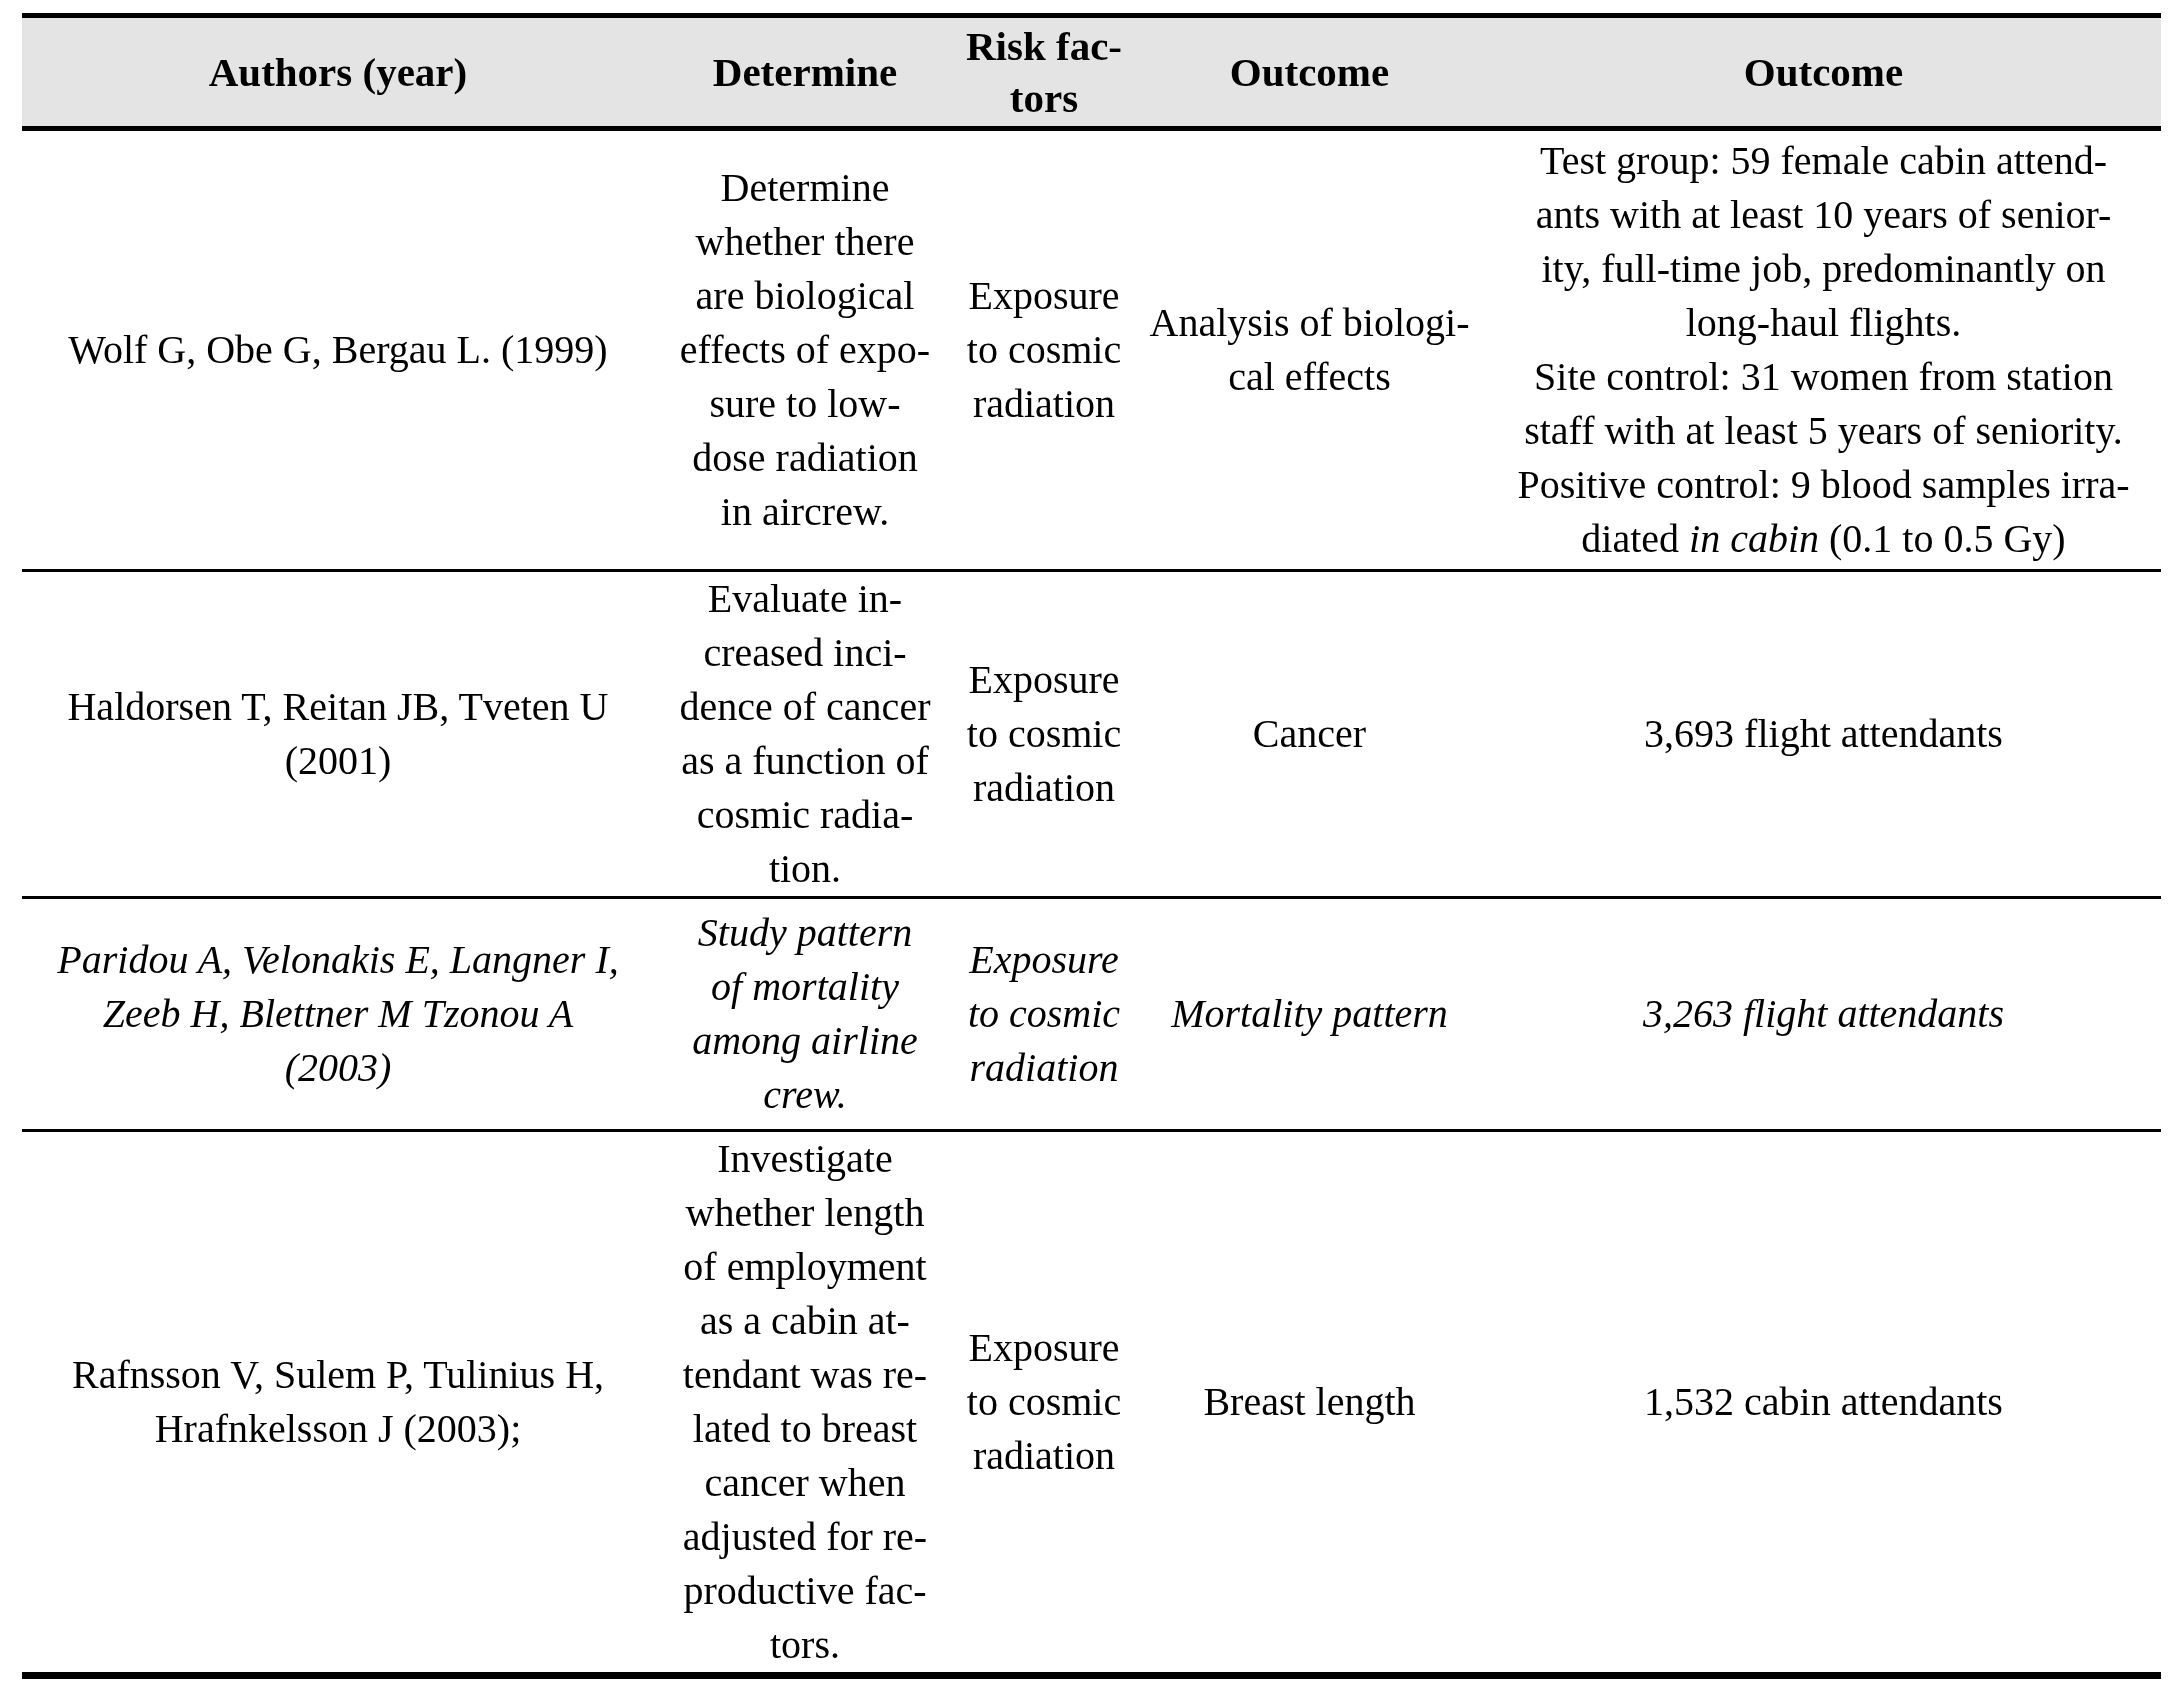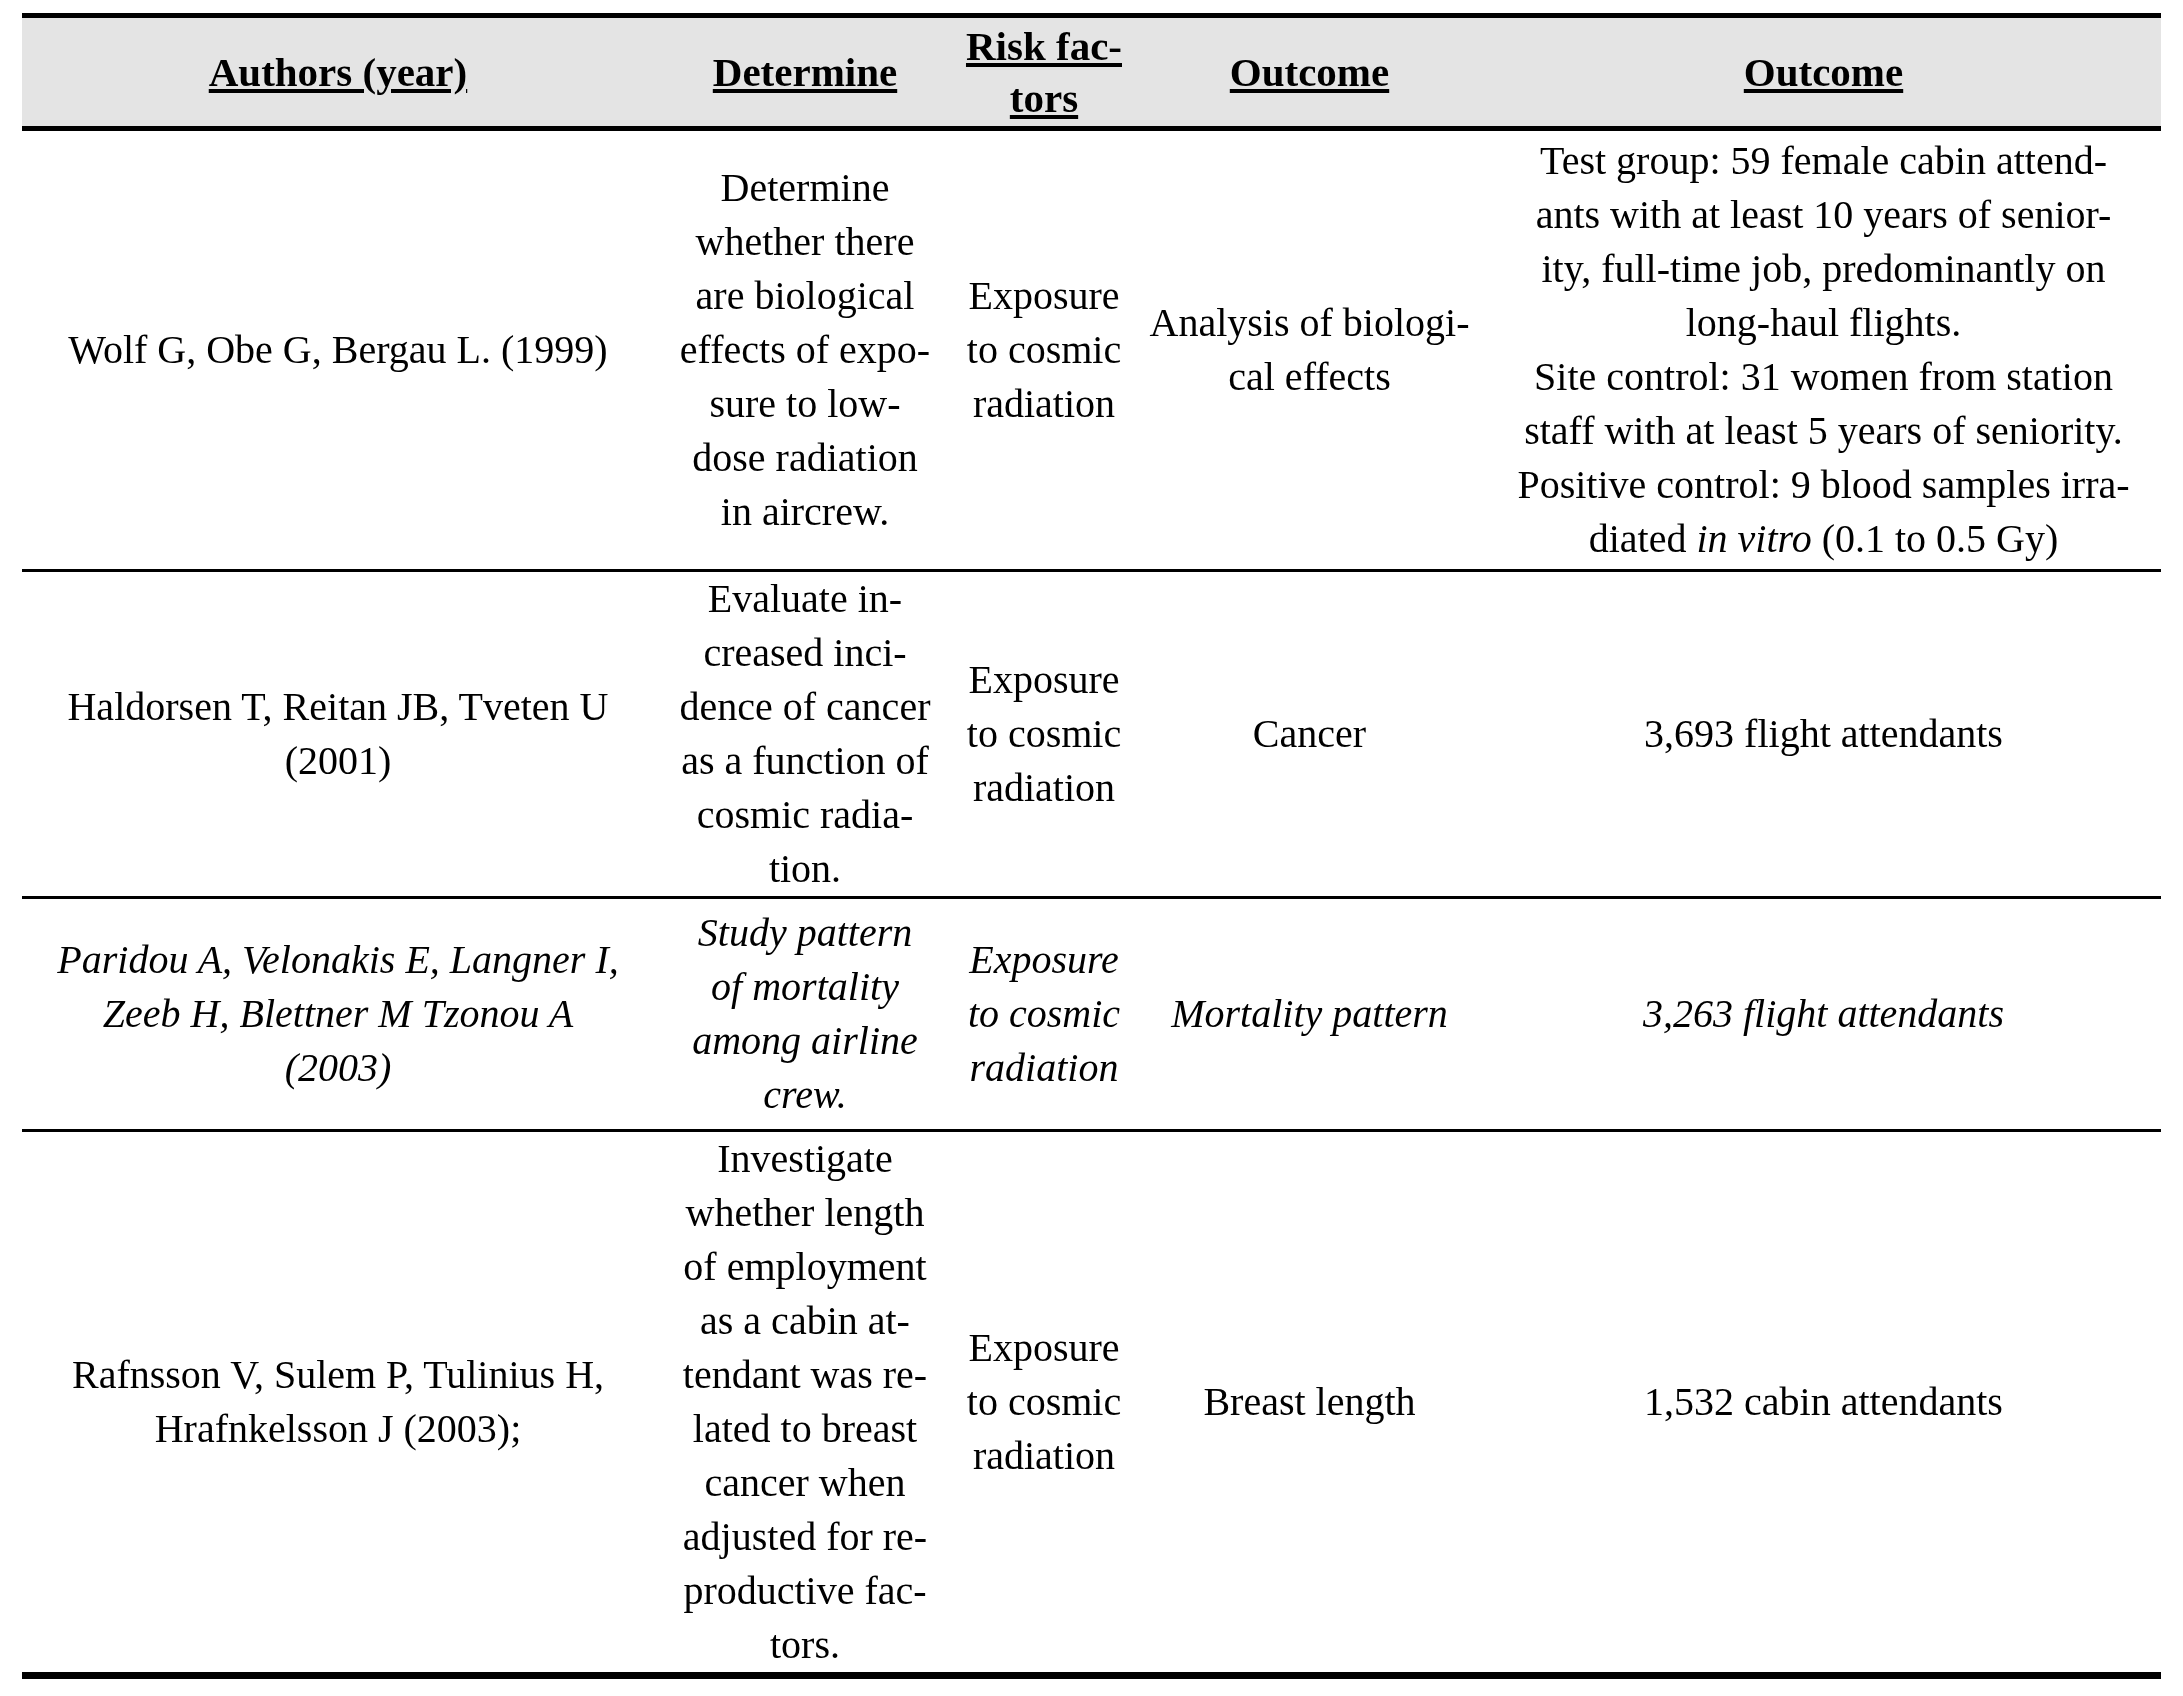--- a/index.html
+++ b/index.html
@@ -23,21 +23,21 @@
     border-bottom: 7.5px solid #000;
     font-size: 40px;
     line-height: 54px;
   }
   col.c-authors   { width: 633px; }
   col.c-objective { width: 301px; }
   col.c-risk      { width: 177px; }
   col.c-outcome   { width: 354px; }
   col.c-sample    { width: 674px; }
 
-  thead tr { border-bottom: 5.4px solid #000; text-decoration: underline; }
+  thead tr { border-bottom: 5.4px solid #000; }
   tbody tr:not(:last-child) { border-bottom: 3.8px solid #000; }
 
   th, td {
     vertical-align: middle;
     text-align: center;
     padding: 0 4.3px;
     white-space: pre;          
     overflow: visible;
   }
   th { font-weight: bold; font-size: 41px; line-height: 52px; }
@@ -85,21 +85,21 @@
 radiation</td>
         <td>Analysis of biologi-
 cal effects</td>
         <td><span>Test group: 59 female cabin attend-
 ants with at least 10 years of senior-
 ity, full-time job, predominantly on
 long-haul flights.
 Site control: 31 women from station
 staff with at least 5 years of seniority.
 Positive control: 9 blood samples irra-
-diated </span><span style="font-style: italic;">in vitro</span><span> (0.1 to 0.5 Gy)</span></td>
+diated </span><span style="font-style: italic;">in cabin</span><span> (0.1 to 0.5 Gy)</span></td>
       </tr>
       <tr class="row-2">
         <td>Haldorsen T, Reitan JB, Tveten U
 (2001)</td>
         <td>Evaluate in-
 creased inci-
 dence of cancer
 as a function of
 cosmic radia-
 tion.</td>

